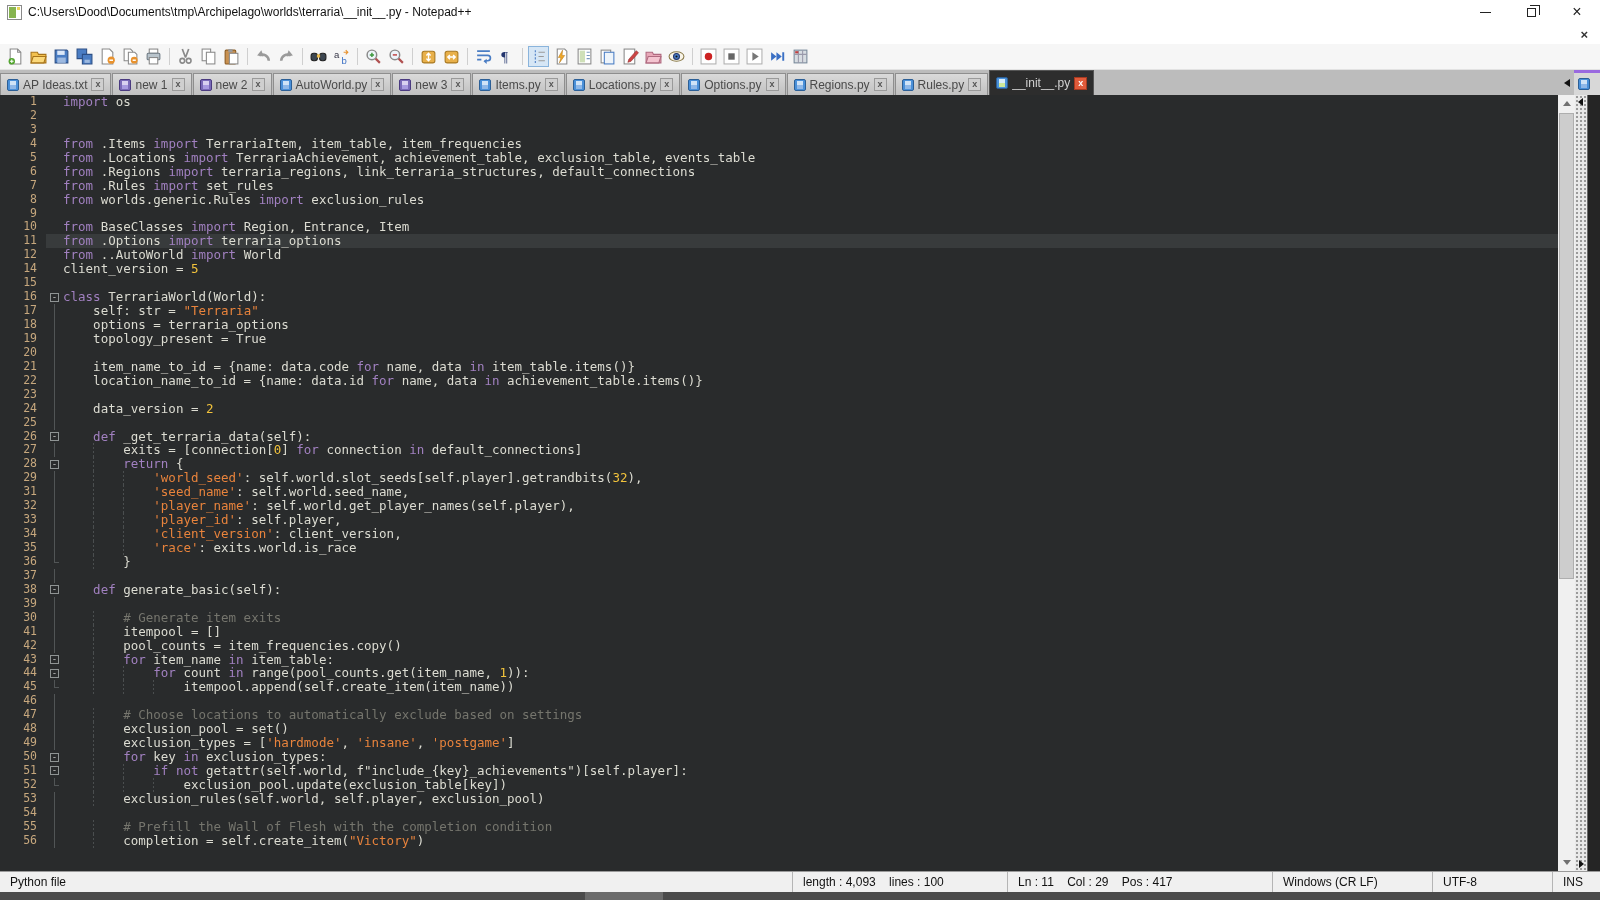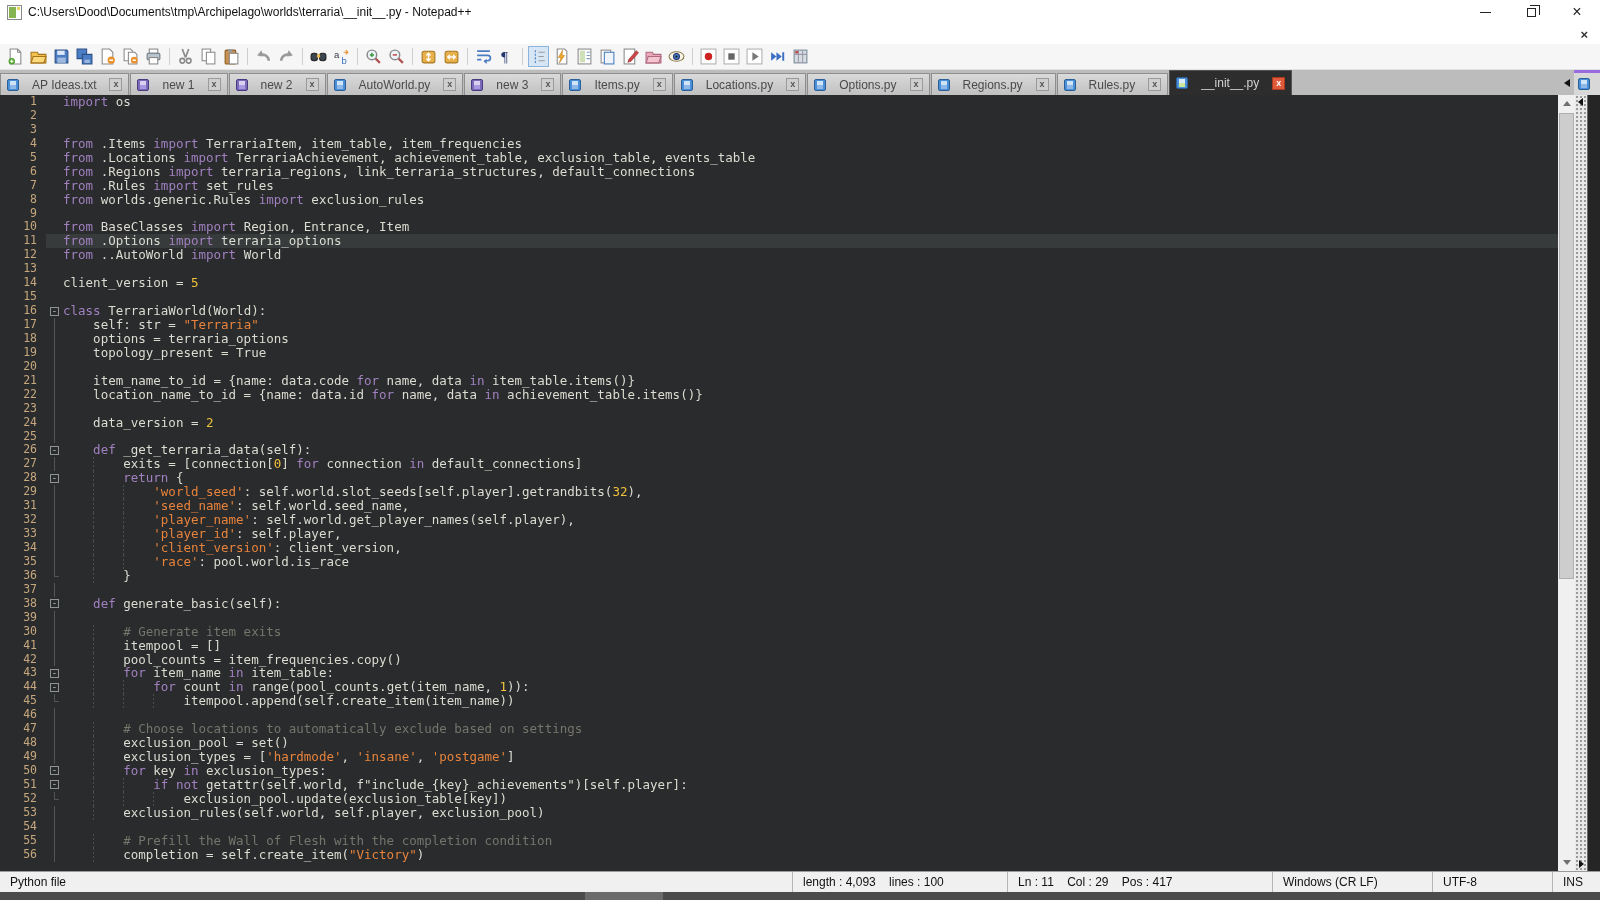--- a/index.html
+++ b/index.html
@@ -26,21 +26,21 @@
 
   
   .toolbar { height:26px; background:#f6f6f6; border-bottom:1px solid #e2e2e2; display:flex; align-items:center; padding-left:4px; flex:0 0 auto; }
   .tb { width:21px; height:21px; display:flex; align-items:center; justify-content:center; margin:0 1px; border:1px solid transparent; }
   .tb svg { width:17px; height:17px; }
   .tb.pressed { background:#d6e6f5; border:1px solid #8ab4dc; }
   .tb-sep { width:1px; height:17px; background:#cfcfcf; margin:0 4px; }
 
   
   .tabbar { height:25px; background:#bcbcbc; display:flex; align-items:flex-end; flex:0 0 auto; }
-  .tab { height:22px; display:flex; align-items:center; gap:13px; padding:0 6px; background:linear-gradient(#dadada,#c0c0c0); border:1px solid #8e8e8e; border-bottom:none; margin-right:1px; font-size:12px; color:#4a4a4a; white-space:nowrap; }
+  .tab { height:22px; display:flex; align-items:center; gap:4px; padding:0 6px; background:linear-gradient(#dadada,#c0c0c0); border:1px solid #8e8e8e; border-bottom:none; margin-right:1px; font-size:12px; color:#4a4a4a; white-space:nowrap; }
   .tab.active { height:25px; background:var(--activetab); color:#d2d2d2; border-color:#555; }
   .fl { width:12px; height:12px; border-radius:2px; position:relative; flex:0 0 auto; }
   .fl::before { content:""; position:absolute; left:2px; right:2px; top:1px; height:4px; }
   .fl::after  { content:""; position:absolute; left:2px; right:2px; bottom:1px; height:4px; }
   .fl-saved { background:#4a90d9; border:1px solid #2c5f96; }
   .fl-saved::before { background:#cfe3f7; } .fl-saved::after { background:#8fb8e8; }
   .fl-new { background:#7a6ab8; border:1px solid #4a3a80; }
   .fl-new::before { background:#d8d0f0; } .fl-new::after { background:#a89ae0; }
   .fl-active { background:#4a90d9; border:1px solid #2c5f96; }
   .fl-active::before { background:#d8ecfa; } .fl-active::after { background:#cde89a; }
@@ -421,42 +421,41 @@
         <div class="line"><span class="ln">3</span><span class="fold"></span><span class="code"></span></div>
         <div class="line"><span class="ln">4</span><span class="fold"></span><span class="code"><span class="tok-k">from</span><span class="tok-d"> .Items </span><span class="tok-k">import</span><span class="tok-d"> TerrariaItem, item_table, item_frequencies</span></span></div>
         <div class="line"><span class="ln">5</span><span class="fold"></span><span class="code"><span class="tok-k">from</span><span class="tok-d"> .Locations </span><span class="tok-k">import</span><span class="tok-d"> TerrariaAchievement, achievement_table, exclusion_table, events_table</span></span></div>
         <div class="line"><span class="ln">6</span><span class="fold"></span><span class="code"><span class="tok-k">from</span><span class="tok-d"> .Regions </span><span class="tok-k">import</span><span class="tok-d"> terraria_regions, link_terraria_structures, default_connections</span></span></div>
         <div class="line"><span class="ln">7</span><span class="fold"></span><span class="code"><span class="tok-k">from</span><span class="tok-d"> .Rules </span><span class="tok-k">import</span><span class="tok-d"> set_rules</span></span></div>
         <div class="line"><span class="ln">8</span><span class="fold"></span><span class="code"><span class="tok-k">from</span><span class="tok-d"> worlds.generic.Rules </span><span class="tok-k">import</span><span class="tok-d"> exclusion_rules</span></span></div>
         <div class="line"><span class="ln">9</span><span class="fold"></span><span class="code"></span></div>
         <div class="line"><span class="ln">10</span><span class="fold"></span><span class="code"><span class="tok-k">from</span><span class="tok-d"> BaseClasses </span><span class="tok-k">import</span><span class="tok-d"> Region, Entrance, Item</span></span></div>
         <div class="line cur"><span class="ln">11</span><span class="fold"></span><span class="code"><span class="tok-k">from</span><span class="tok-d"> .Options </span><span class="tok-k">import</span><span class="tok-d"> terraria_options</span></span></div>
         <div class="line"><span class="ln">12</span><span class="fold"></span><span class="code"><span class="tok-k">from</span><span class="tok-d"> ..AutoWorld </span><span class="tok-k">import</span><span class="tok-d"> World</span></span></div>
-        <div class="line"><span class="ln">13</span><span class="fold"></span><span class="code"></span></div>
         <div class="line"><span class="ln">14</span><span class="fold"></span><span class="code"><span class="tok-d">client_version = </span><span class="tok-n">5</span></span></div>
         <div class="line"><span class="ln">15</span><span class="fold"></span><span class="code"></span></div>
         <div class="line"><span class="ln">16</span><span class="fold"><span class="fbox">-</span></span><span class="code"><span class="tok-k">class</span><span class="tok-d"> TerrariaWorld(World):</span></span></div>
         <div class="line"><span class="ln">17</span><span class="fold"><span class="fline"></span></span><span class="code"><span class="tok-d">    self: str = </span><span class="tok-s">"Terraria"</span></span></div>
         <div class="line"><span class="ln">18</span><span class="fold"><span class="fline"></span></span><span class="code"><span class="tok-d">    options = terraria_options</span></span></div>
         <div class="line"><span class="ln">19</span><span class="fold"><span class="fline"></span></span><span class="code"><span class="tok-d">    topology_present = True</span></span></div>
         <div class="line"><span class="ln">20</span><span class="fold"><span class="fline"></span></span><span class="code"></span></div>
         <div class="line"><span class="ln">21</span><span class="fold"><span class="fline"></span></span><span class="code"><span class="tok-d">    item_name_to_id = {name: data.code </span><span class="tok-k">for</span><span class="tok-d"> name, data </span><span class="tok-k">in</span><span class="tok-d"> item_table.items()}</span></span></div>
         <div class="line"><span class="ln">22</span><span class="fold"><span class="fline"></span></span><span class="code"><span class="tok-d">    location_name_to_id = {name: data.id </span><span class="tok-k">for</span><span class="tok-d"> name, data </span><span class="tok-k">in</span><span class="tok-d"> achievement_table.items()}</span></span></div>
         <div class="line"><span class="ln">23</span><span class="fold"><span class="fline"></span></span><span class="code"></span></div>
         <div class="line"><span class="ln">24</span><span class="fold"><span class="fline"></span></span><span class="code"><span class="tok-d">    data_version = </span><span class="tok-n">2</span></span></div>
         <div class="line"><span class="ln">25</span><span class="fold"><span class="fline"></span></span><span class="code"></span></div>
         <div class="line"><span class="ln">26</span><span class="fold"><span class="fbox">-</span></span><span class="code"><span class="tok-d">    </span><span class="tok-k">def</span><span class="tok-d"> _get_terraria_data(self):</span></span></div>
         <div class="line"><span class="ln">27</span><span class="fold"><span class="fline"></span></span><span class="code"><span class="tok-d">        exits = [connection[</span><span class="tok-n">0</span><span class="tok-d">] </span><span class="tok-k">for</span><span class="tok-d"> connection </span><span class="tok-k">in</span><span class="tok-d"> default_connections]</span><span class="guide" style="left: 4ch;"></span></span></div>
         <div class="line"><span class="ln">28</span><span class="fold"><span class="fbox">-</span></span><span class="code"><span class="tok-d">        </span><span class="tok-k">return</span><span class="tok-d"> {</span><span class="guide" style="left: 4ch;"></span></span></div>
         <div class="line"><span class="ln">29</span><span class="fold"><span class="fline"></span></span><span class="code"><span class="tok-d">            </span><span class="tok-s">'world_seed'</span><span class="tok-d">: self.world.slot_seeds[self.player].getrandbits(</span><span class="tok-n">32</span><span class="tok-d">),</span><span class="guide" style="left: 4ch;"></span><span class="guide" style="left: 8ch;"></span></span></div>
         <div class="line"><span class="ln">31</span><span class="fold"><span class="fline"></span></span><span class="code"><span class="tok-d">            </span><span class="tok-s">'seed_name'</span><span class="tok-d">: self.world.seed_name,</span><span class="guide" style="left: 4ch;"></span><span class="guide" style="left: 8ch;"></span></span></div>
         <div class="line"><span class="ln">32</span><span class="fold"><span class="fline"></span></span><span class="code"><span class="tok-d">            </span><span class="tok-s">'player_name'</span><span class="tok-d">: self.world.get_player_names(self.player),</span><span class="guide" style="left: 4ch;"></span><span class="guide" style="left: 8ch;"></span></span></div>
         <div class="line"><span class="ln">33</span><span class="fold"><span class="fline"></span></span><span class="code"><span class="tok-d">            </span><span class="tok-s">'player_id'</span><span class="tok-d">: self.player,</span><span class="guide" style="left: 4ch;"></span><span class="guide" style="left: 8ch;"></span></span></div>
         <div class="line"><span class="ln">34</span><span class="fold"><span class="fline"></span></span><span class="code"><span class="tok-d">            </span><span class="tok-s">'client_version'</span><span class="tok-d">: client_version,</span><span class="guide" style="left: 4ch;"></span><span class="guide" style="left: 8ch;"></span></span></div>
-        <div class="line"><span class="ln">35</span><span class="fold"><span class="fline"></span></span><span class="code"><span class="tok-d">            </span><span class="tok-s">'race'</span><span class="tok-d">: pool.world.is_race</span><span class="guide" style="left: 4ch;"></span><span class="guide" style="left: 8ch;"></span></span></div>
+        <div class="line"><span class="ln">35</span><span class="fold"><span class="fline"></span></span><span class="code"><span class="tok-d">            </span><span class="tok-s">'race'</span><span class="tok-d">: exits.world.is_race</span><span class="guide" style="left: 4ch;"></span><span class="guide" style="left: 8ch;"></span></span></div>
         <div class="line"><span class="ln">36</span><span class="fold"><span class="fend"></span></span><span class="code"><span class="tok-d">        }</span><span class="guide" style="left: 4ch;"></span></span></div>
         <div class="line"><span class="ln">37</span><span class="fold"><span class="fline"></span></span><span class="code"></span></div>
         <div class="line"><span class="ln">38</span><span class="fold"><span class="fbox">-</span></span><span class="code"><span class="tok-d">    </span><span class="tok-k">def</span><span class="tok-d"> generate_basic(self):</span></span></div>
         <div class="line"><span class="ln">39</span><span class="fold"><span class="fline"></span></span><span class="code"></span></div>
         <div class="line"><span class="ln">30</span><span class="fold"><span class="fline"></span></span><span class="code"><span class="tok-c">        # Generate item exits</span><span class="guide" style="left: 4ch;"></span></span></div>
         <div class="line"><span class="ln">41</span><span class="fold"><span class="fline"></span></span><span class="code"><span class="tok-d">        itempool = []</span><span class="guide" style="left: 4ch;"></span></span></div>
         <div class="line"><span class="ln">42</span><span class="fold"><span class="fline"></span></span><span class="code"><span class="tok-d">        pool_counts = item_frequencies.copy()</span><span class="guide" style="left: 4ch;"></span></span></div>
         <div class="line"><span class="ln">43</span><span class="fold"><span class="fbox">-</span></span><span class="code"><span class="tok-d">        </span><span class="tok-k">for</span><span class="tok-d"> item_name </span><span class="tok-k">in</span><span class="tok-d"> item_table:</span><span class="guide" style="left: 4ch;"></span></span></div>
         <div class="line"><span class="ln">44</span><span class="fold"><span class="fbox">-</span></span><span class="code"><span class="tok-d">            </span><span class="tok-k">for</span><span class="tok-d"> count </span><span class="tok-k">in</span><span class="tok-d"> range(pool_counts.get(item_name, </span><span class="tok-n">1</span><span class="tok-d">)):</span><span class="guide" style="left: 4ch;"></span><span class="guide" style="left: 8ch;"></span></span></div>
         <div class="line"><span class="ln">45</span><span class="fold"><span class="fend"></span></span><span class="code"><span class="tok-d">                itempool.append(self.create_item(item_name))</span><span class="guide" style="left: 4ch;"></span><span class="guide" style="left: 8ch;"></span><span class="guide" style="left: 12ch;"></span></span></div>

